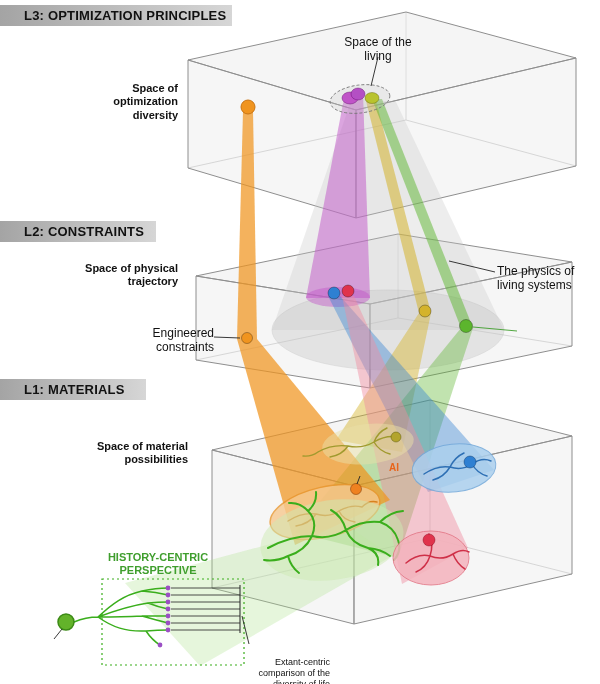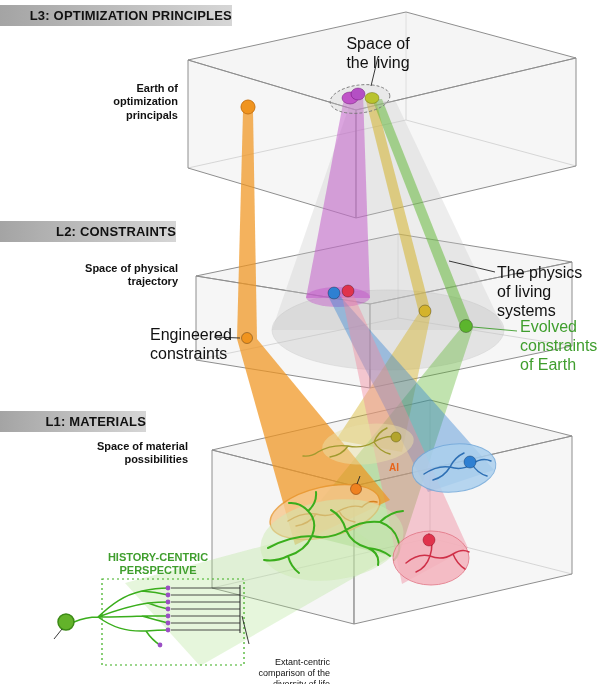--- a/index.html
+++ b/index.html
@@ -1,25 +1,25 @@
 <!DOCTYPE html>
 <html style="--orange: #f0941f; --magenta: #c054c8; --blue: #2f80d2; --red: #e0334c; --yellow: #d4b32b; --green: #5cb52d; --green_line: #3aae1c; --green_text: #3f9e2d; --purple_dot: #9b4fc4; --ai_orange: #e8641b; --gray_cone: #c6c6c6; --header_text: #111111;"><head>
 <meta charset="utf-8">
 <style>
   html,body{margin:0;padding:0;background:#fff;}
   .canvas{position:relative;width:600px;height:684px;background:#ffffff;
           font-family:"Liberation Sans",sans-serif;overflow:hidden;}
   .canvas svg{position:absolute;left:0;top:0;}
   .hdr{position:absolute;background:linear-gradient(to right,#a4a4a4,#d6d6d6);
        color:var(--header_text,#111);font-weight:bold;font-size:13px;line-height:21px;
-       padding-left:24px;letter-spacing:.2px;box-sizing:border-box;text-align:right;}
+       padding-left:24px;letter-spacing:.2px;box-sizing:border-box;}
   #hdr-l3{left:0;top:5px;width:232px;}
-  #hdr-l2{left:0;top:221px;width:176px;}
-  #hdr-l1{left:0;top:411px;width:146px;}
-  .lbl{position:absolute;font-size:16px;line-height:1.18;color:#111;}
+  #hdr-l2{left:0;top:221px;width:156px;}
+  #hdr-l1{left:0;top:379px;width:146px;}
+  .lbl{position:absolute;font-size:12px;line-height:1.18;color:#111;}
   .bold{font-weight:bold;font-size:11px;line-height:1.22;}
   .right{text-align:right;}
   .center{text-align:center;}
   .green{color:var(--green_text,#3f9e2d);}
   .small{font-size:9px;line-height:1.2;}
   #lbl-ai{color:var(--ai_orange,#e8641b);font-weight:bold;font-size:10px;margin-left:35px;}
   
   .f-orange{fill:var(--orange);} .f-magenta{fill:var(--magenta);}
   .f-blue{fill:var(--blue);}     .f-red{fill:var(--red);}
   .f-yellow{fill:var(--yellow);} .f-green{fill:var(--green);}
@@ -171,29 +171,28 @@
     <path class="conn" d="M249,644 L242,616"></path>
   </g>
 </svg>
 
 <div class="hdr" id="hdr-l3">L3: OPTIMIZATION PRINCIPLES</div>
 <div class="hdr" id="hdr-l2">L2: CONSTRAINTS</div>
 <div class="hdr" id="hdr-l1">L1: MATERIALS</div>
 
 <div class="lbl center" style="left:342px;top:35px;width:72px;">Space of the living</div>
 
-<div class="lbl bold right" style="left:96px;top:82px;width:82px;">Earth of optimization principals</div>
+<div class="lbl bold right" style="left:96px;top:82px;width:82px;">Space of optimization diversity</div>
 
 <div class="lbl bold right" style="left:74px;top:262px;width:104px;">Space of physical trajectory</div>
 
 <div class="lbl" style="left:497px;top:264px;width:88px;">The physics of living systems</div>
 
 <div class="lbl right" style="left:150px;top:326px;width:64px;">Engineered constraints</div>
 
-<div class="lbl green" style="left:520px;top:318px;width:64px;">Evolved constraints of Earth</div>
 
 <div class="lbl bold right" style="left:86px;top:440px;width:102px;">Space of material possibilities</div>
 
 <div class="lbl center" id="lbl-ai" style="left:346px;top:462px;width:26px;">AI</div>
 
 <div class="lbl bold green center" style="left:92px;top:551px;width:132px;">HISTORY-CENTRIC PERSPECTIVE</div>
 
 
 <div class="lbl small" style="left:246px;top:657px;width:84px;text-align:right;">Extant-centric comparison of the diversity of life</div>
 

